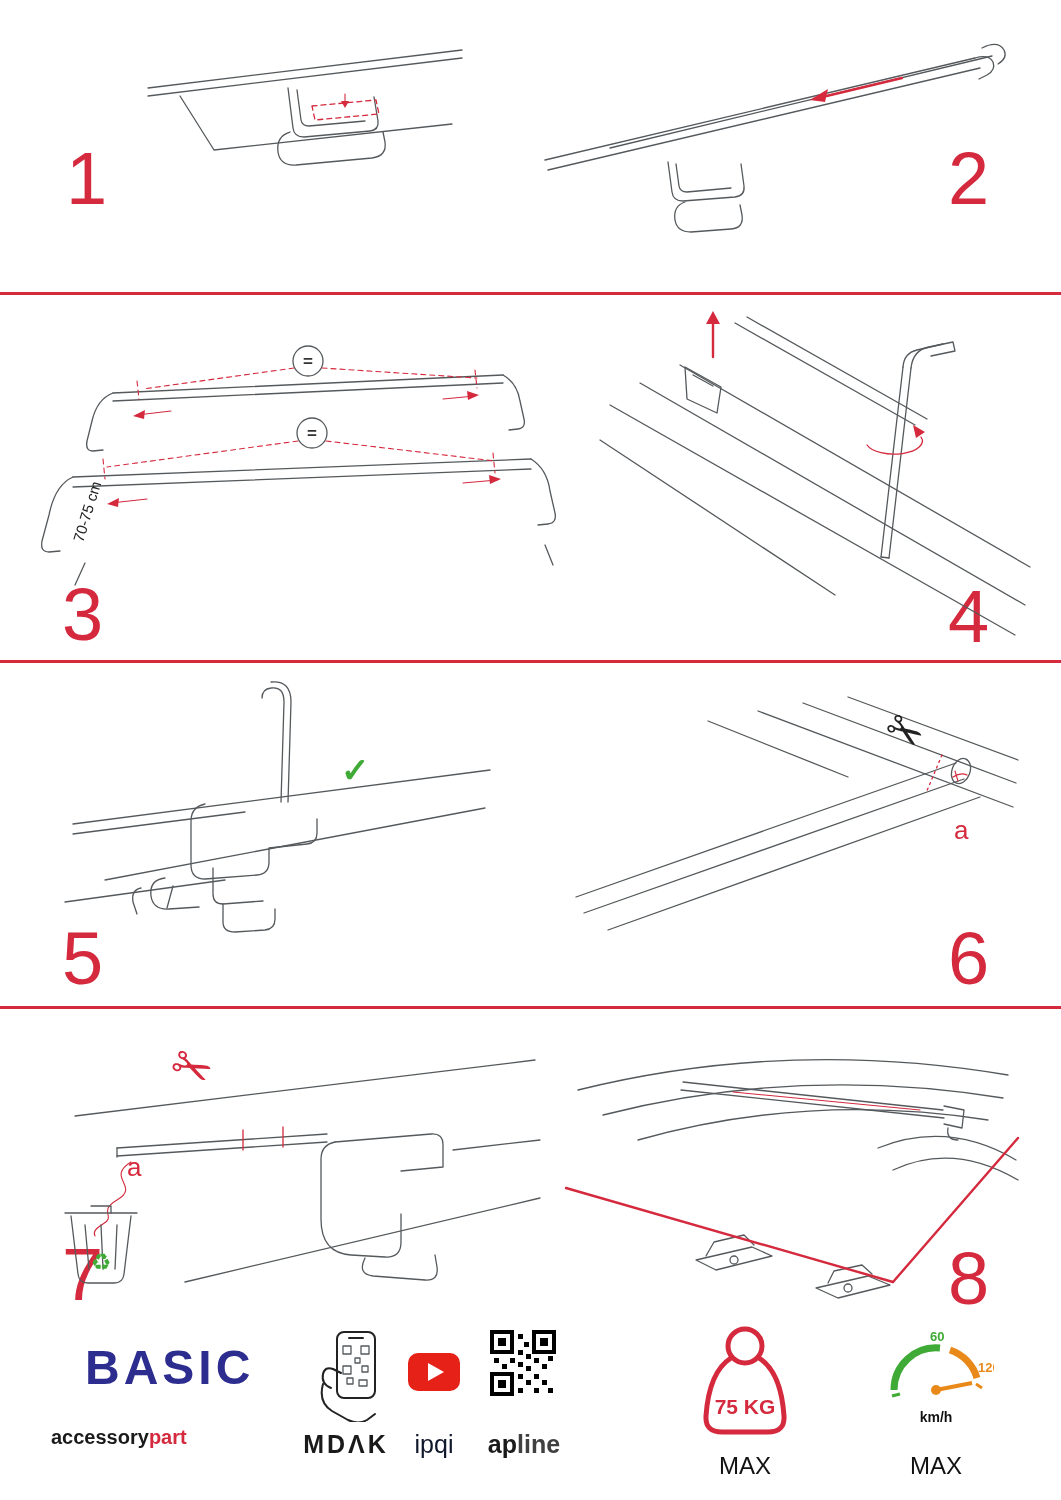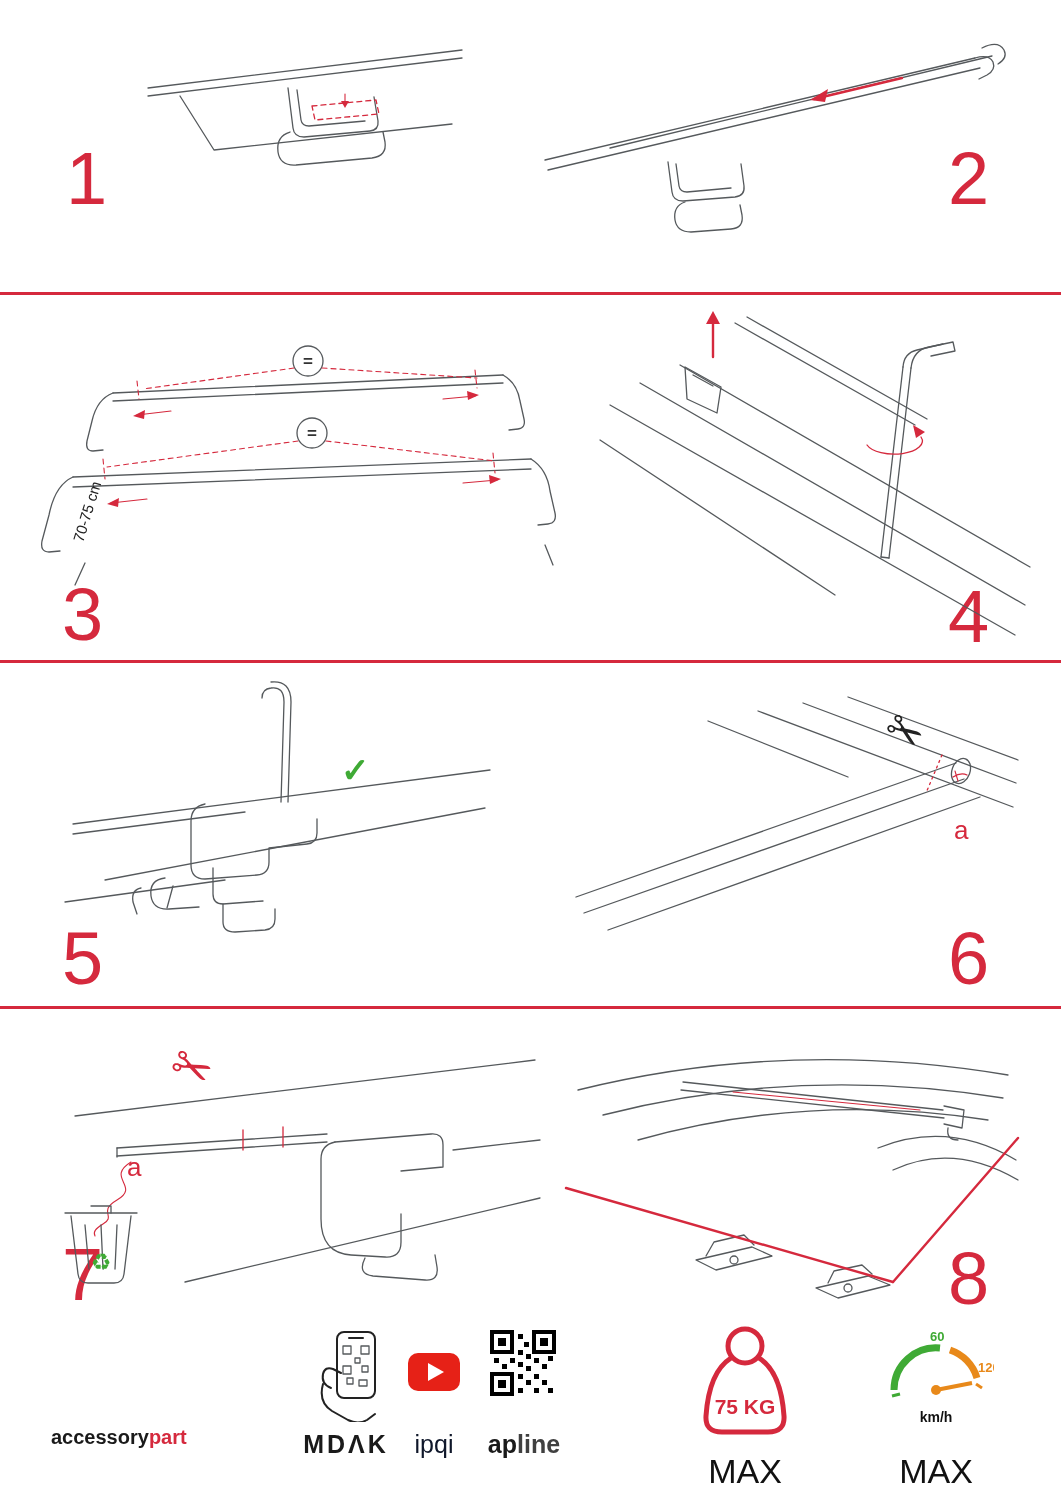--- a/index.html
+++ b/index.html
@@ -32,21 +32,21 @@
 
   
   .brand-basic { position:absolute; left:85px; top:1340px; font-size:48px; font-weight:600; letter-spacing:4px; color:#2d2d8f; }
   .brand-sub { position:absolute; left:51px; top:1426px; font-size:20px; font-weight:bold; color:#1a1a1a; }
   .brand-sub .red-part { color:#d5293d; }
   .logo-label { position:absolute; text-align:center; font-size:25px; color:#1a1a1a; }
   .label-mdak { left:298px; top:1430px; width:96px; font-weight:600; letter-spacing:3px; }
   .label-ipqi { left:405px; top:1430px; width:58px; color:#0f172a; font-weight:500; }
   .label-apline { left:486px; top:1430px; width:76px; font-weight:600; }
   .label-apline .red-part { color:#404040; }
-  .max-label { position:absolute; text-align:center; font-size:34px; font-weight:500; color:#111; }
+  .max-label { position:absolute; text-align:center; font-size:24px; font-weight:500; color:#111; }
   .max-weight { left:695px; top:1452px; width:100px; }
   .max-speed { left:878px; top:1452px; width:116px; }
 </style>
 </head>
 <body>
 
 <div class="page">
 
   <div class="step-number" style="left:66px; top:142px;">1</div>
 
@@ -248,20 +248,21 @@
     <path d="M158,236 l8,-14 l30,-7 l10,10"></path>
     <circle cx="186" cy="240" r="4"></circle>
     <path d="M268,268 l52,-12 l22,9 l-52,13 z"></path>
     <path d="M280,263 l6,-12 l28,-6 l10,9"></path>
     <circle cx="300" cy="268" r="4"></circle>
 
     <line class="red thick" x1="18" y1="168" x2="345" y2="262"></line>
     <line class="red thick" x1="345" y1="262" x2="470" y2="118"></line>
   </svg>
 
+  <div class="brand-basic">BASIC</div>
 
   <div class="brand-sub"><span>accessory</span><span class="red-part">part</span></div>
 
   <svg class="sketch abs" style="left:315px; top:1328px;" width="78" height="94" viewBox="0 0 78 94">
     <rect x="22" y="4" width="38" height="66" rx="7" style="stroke:#222; stroke-width:2;"></rect>
     <line x1="34" y1="10" x2="48" y2="10" style="stroke:#222; stroke-width:2;"></line>
     <rect x="28" y="18" width="8" height="8" fill="#222" stroke="none"></rect>
     <rect x="46" y="18" width="8" height="8" fill="#222" stroke="none"></rect>
     <rect x="28" y="38" width="8" height="8" fill="#222" stroke="none"></rect>
     <rect x="40" y="30" width="5" height="5" fill="#222" stroke="none"></rect>

